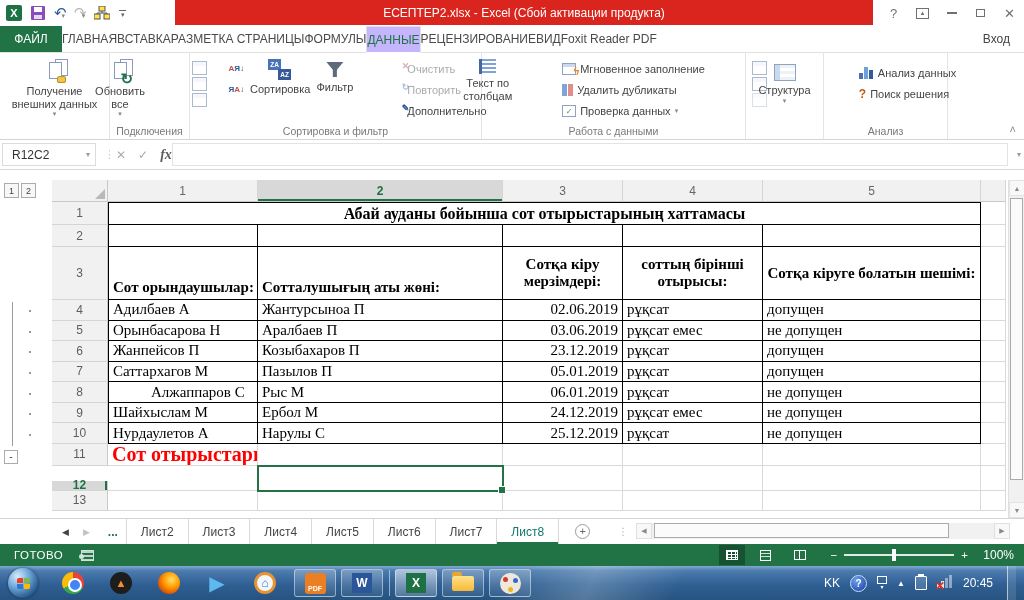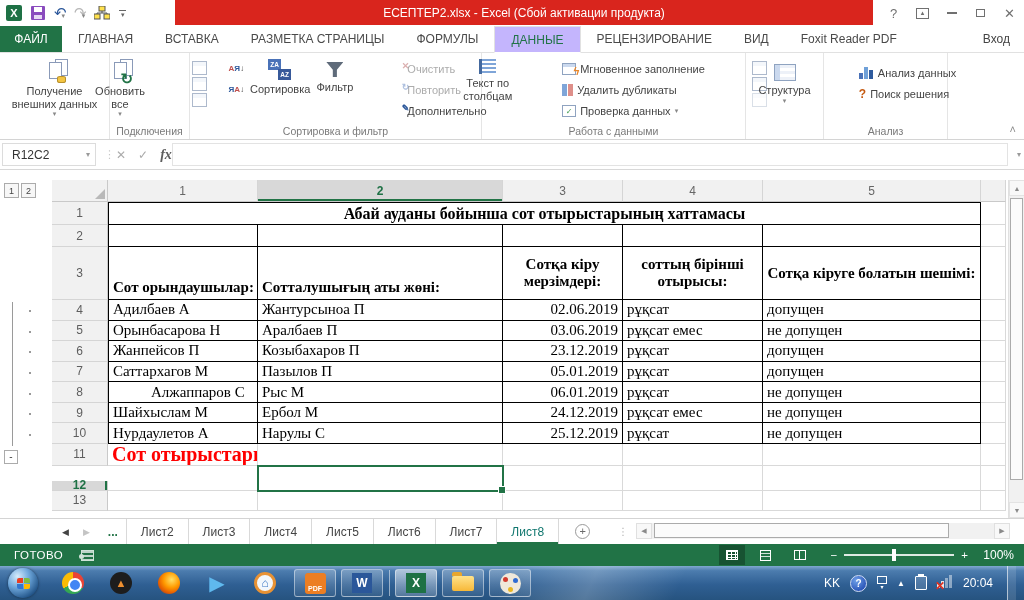--- a/index.html
+++ b/index.html
@@ -23,21 +23,21 @@
   .winctl { position:absolute; right:0; top:0; height:26px; display:flex; }
   .wbtn { width:29px; height:26px; display:flex; align-items:center; justify-content:center; color:#707070; font-size:13px; }
   .min-bar { width:10px; height:2px; background:#707070; }
   .restore-box { width:9px; height:8px; border:1px solid #707070; position:relative; background:#fff; }
   .restore-box:before { content:""; position:absolute; left:2px; top:-3px; width:9px; height:8px; border:1px solid #707070; z-index:-1; }
   .ribopt-box { width:13px; height:11px; border:1px solid #707070; display:flex; align-items:center; justify-content:center; font-size:7px; color:#707070; }
 
   
   .tabrow { position:absolute; left:0; top:26px; width:1024px; height:26px; background:#fff; display:flex; align-items:stretch; }
   .file-tab { width:62px; background:#217346; color:#fff; font-size:12px; display:flex; align-items:center; justify-content:center; }
-  .rtab { padding:0 16px; font-size:12px; color:#4A4A4A; display:flex; align-items:center; white-space:nowrap; }
+  .rtab { padding:0 0; font-size:12px; color:#4A4A4A; display:flex; align-items:center; white-space:nowrap; }
   .rtab.active { background:#c4b5fd; color:#217346; border:1px solid #E1E1E1; border-bottom:1px solid #fff; margin-bottom:-1px; z-index:3; }
   .signin { margin-left:auto; padding-right:14px; font-size:12px; color:#444; display:flex; align-items:center; }
 
   
   .ribbon { position:absolute; left:0; top:52px; width:1024px; height:88px; background:#fff; border-top:1px solid #E1E1E1; border-bottom:1px solid #D4D4D4; display:flex; z-index:2; }
   .rgroup { position:relative; border-right:1px solid #E5E5E5; padding:3px 2px 16px 2px; display:flex; align-items:flex-start; justify-content:center; }
   .glabel { position:absolute; bottom:2px; left:0; width:100%; text-align:center; font-size:10.5px; color:#7A7A7A; white-space:nowrap; }
   .bigbtn { display:flex; flex-direction:column; align-items:center; padding:3px 3px; font-size:11px; color:#444; text-align:center; line-height:1.15; }
   .smbtn { display:flex; align-items:center; gap:4px; font-size:11px; color:#444; height:21px; padding:0 3px; white-space:nowrap; }
   .dis { color:#ACACAC; }
@@ -630,19 +630,19 @@
           </span>
         <span class="trayup">▲</span>
         <span class="clip"></span>
         <span class="net">
             <i></i>
             <i></i>
             <i></i>
             <i></i>
             <b>✕</b>
           </span>
-        <span class="clock">20:04</span>
+        <span class="clock">20:45</span>
         <span class="showdesk"></span>
       </div>
     </div>
   </div>
 
 </div>
 
 </body></html>

